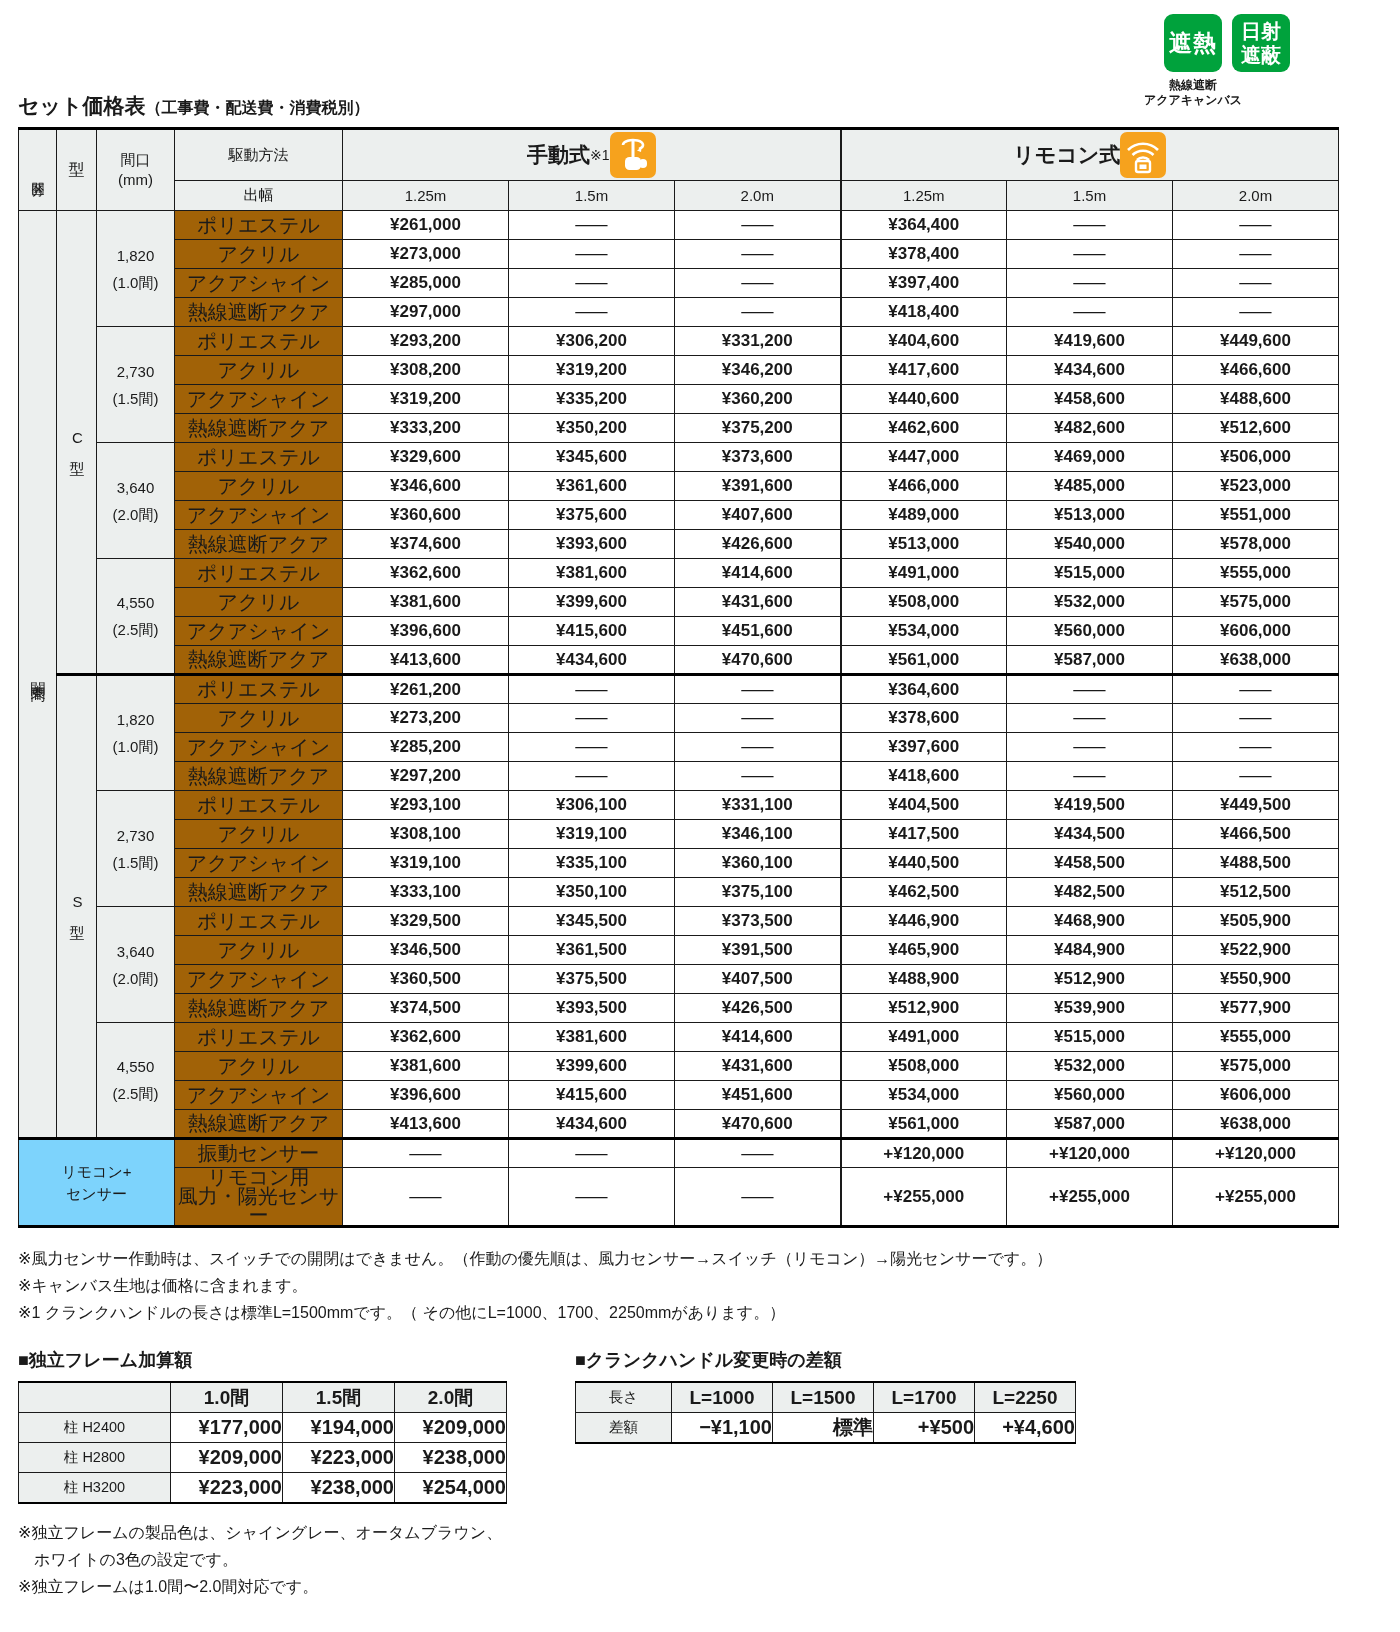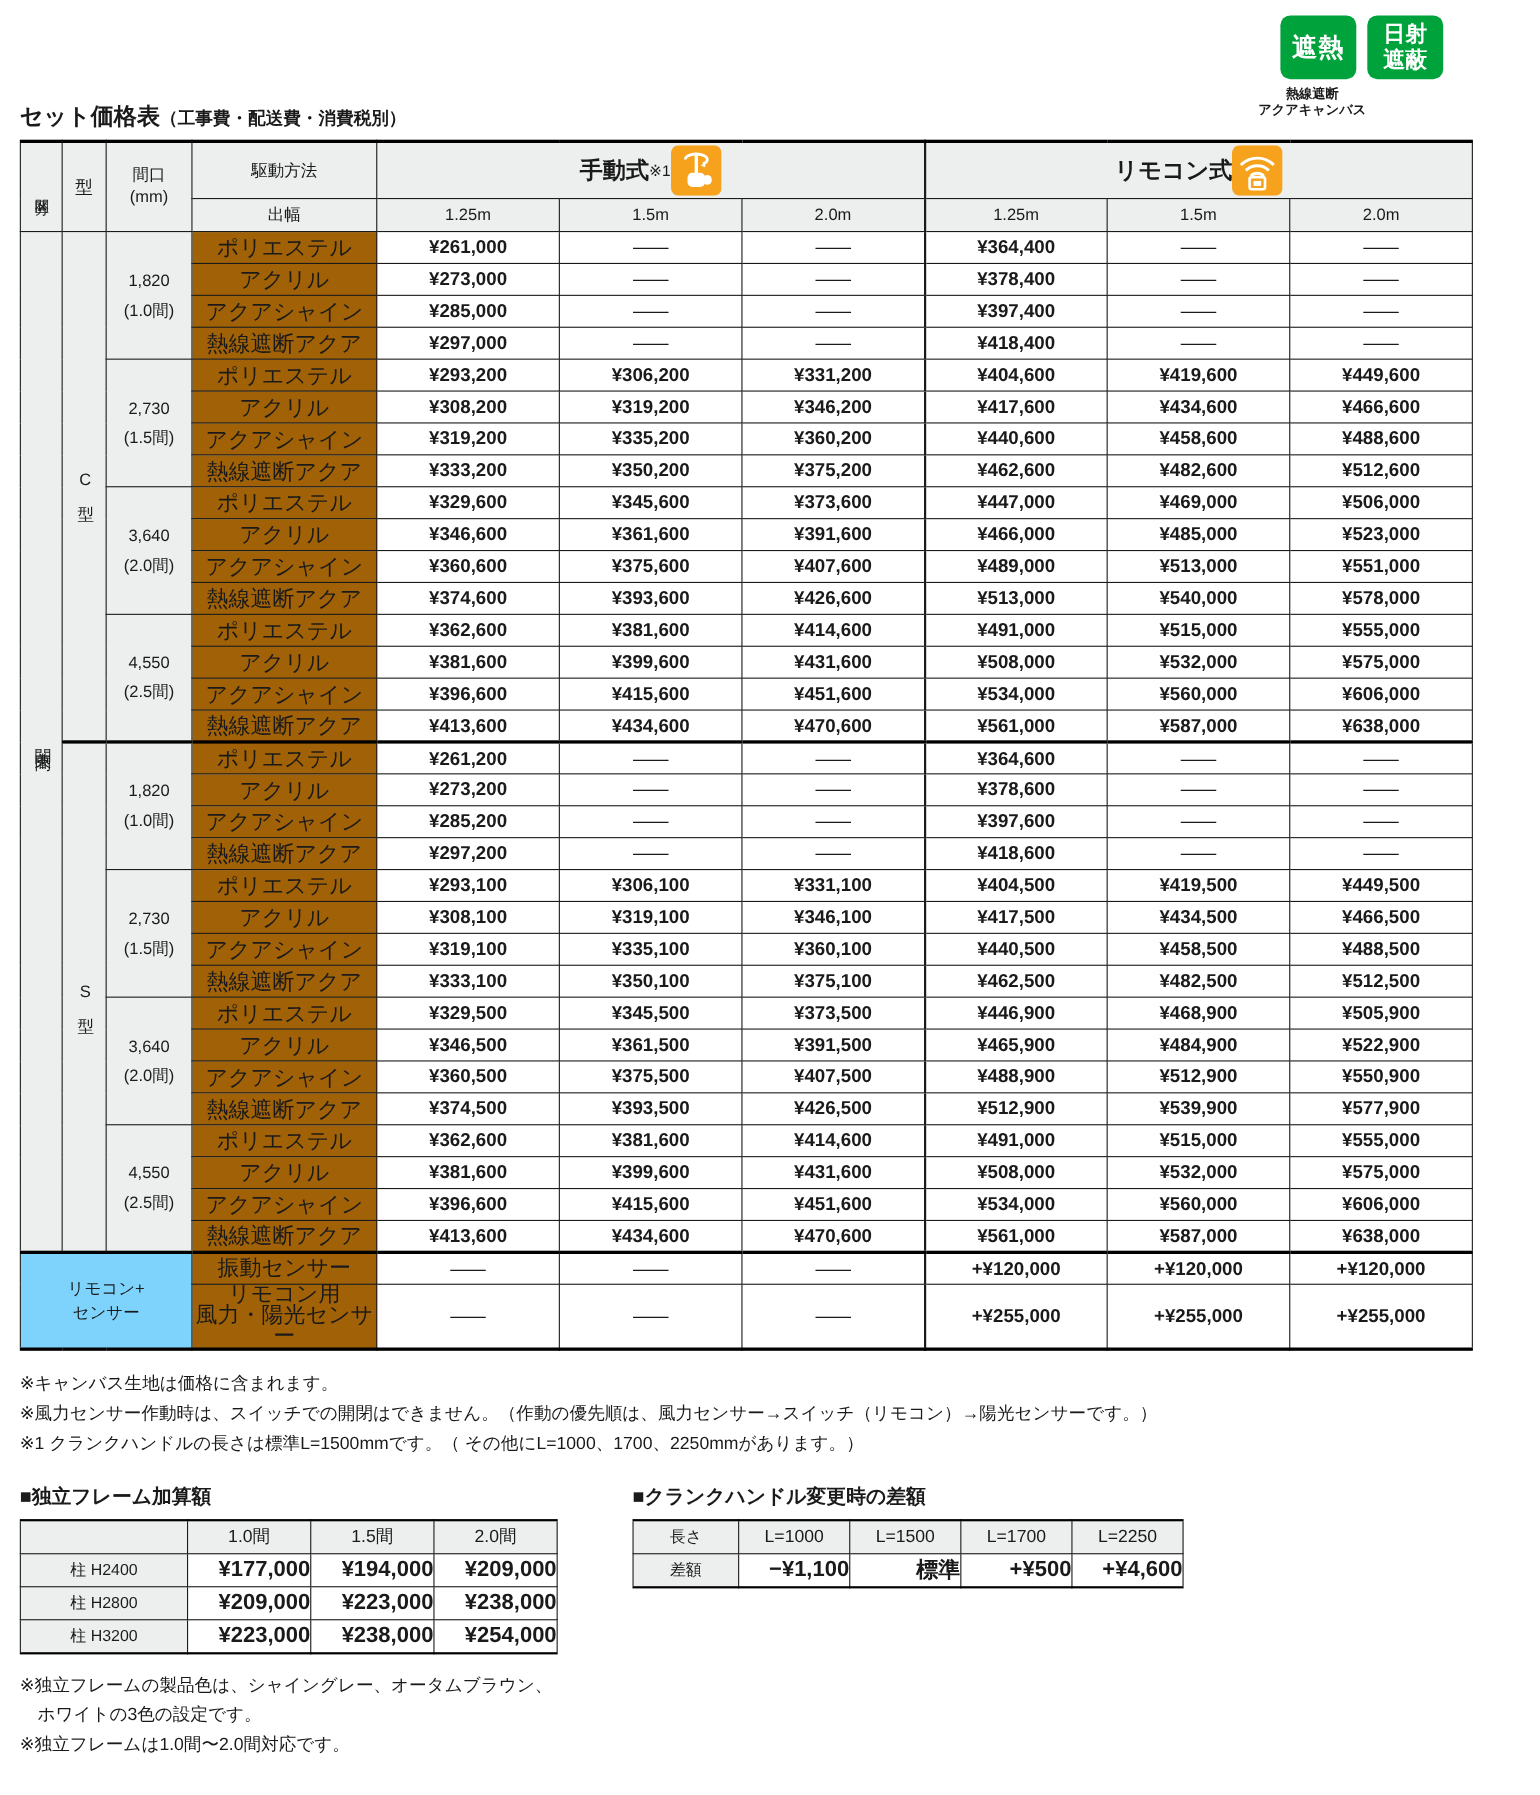--- a/index.html
+++ b/index.html
@@ -7,21 +7,21 @@
     width: 1400px; height: 1632px; overflow: hidden;
     font-family: "Liberation Sans", "DejaVu Sans", sans-serif;
     color: #1a1a1a;
   }
   .page { position: relative; width: 1400px; height: 1632px; padding: 14px 18px; box-sizing: border-box; }
 
   
   .badge-block { position: absolute; top: 14px; left: 1164px; }
   .badge-row { display: flex; gap: 10px; }
   .badge {
-    width: 69px; height: 58px; border-radius: 9px;
+    width: 58px; height: 58px; border-radius: 9px;
     background: #00a23c; color: #fff; font-weight: bold;
     display: flex; align-items: center; justify-content: center;
     text-align: center; white-space: pre-line;
   }
   .badge.one-line { font-size: 23px; letter-spacing: 1px; }
   .badge.two-line { font-size: 20px; line-height: 24px; }
   .badge-caption {
     width: 100px; margin-left: -21px; margin-top: 6px;
     font-size: 12px; font-weight: bold; line-height: 15px;
     text-align: center; white-space: pre-line;
@@ -78,21 +78,21 @@
   .note { font-size: 16px; line-height: 27px; }
   .note.pre { white-space: pre-line; }
 
   
   .bottom-section { display: flex; margin-top: 22px; gap: 68px; align-items: flex-start; }
   .sub-title { font-size: 18px; font-weight: bold; margin-bottom: 9px; }
   .mini-table {
     border: 1px solid #1a1a1a; border-top: 2px solid #000; border-bottom: 2px solid #000;
   }
   .mini-table th, .mini-table td { border: 1px solid #1a1a1a; height: 29px; padding: 0; }
-  .mini-head { background: #ecefee; font-weight: normal; font-size: 16px; text-align: center; }
+  .mini-head { background: #ecefee; font-weight: bold; font-size: 19px; text-align: center; }
   .mini-label { background: #ecefee; font-weight: normal; font-size: 14.5px; text-align: center; }
   .mini-val { background: #fff; font-weight: bold; font-size: 20px; text-align: right; }
   .frame-table { width: 488px; }
   .crank-table { width: 500px; }
   .bottom-notes { margin-top: 15px; }
 </style>
 </head>
 <body>
 
 <div class="page">
@@ -493,22 +493,22 @@
           <td class="price-cell"><span class="dash">—</span></td>
           <td class="price-cell"><span class="dash">—</span></td>
           <td class="price-cell remote-first"><span>+¥255,000</span></td>
           <td class="price-cell"><span>+¥255,000</span></td>
           <td class="price-cell"><span>+¥255,000</span></td>
         </tr>
       </tbody>
   </table>
 
   <div class="notes">
+    <div class="note">※風力センサー作動時は、スイッチでの開閉はできません。（作動の優先順は、風力センサー→スイッチ（リモコン）→陽光センサーです。）</div>
     <div class="note">※キャンバス生地は価格に含まれます。</div>
-    <div class="note">※風力センサー作動時は、スイッチでの開閉はできません。（作動の優先順は、風力センサー→スイッチ（リモコン）→陽光センサーです。）</div>
     <div class="note">※1 クランクハンドルの長さは標準L=1500mmです。（ その他にL=1000、1700、2250mmがあります。）</div>
   </div>
 
   <div class="bottom-section">
     <div class="left-block">
       <div class="sub-title">■独立フレーム加算額</div>
       <table class="mini-table frame-table">
         <colgroup>
           <col style="width:152px">
             <col style="width:112px">

